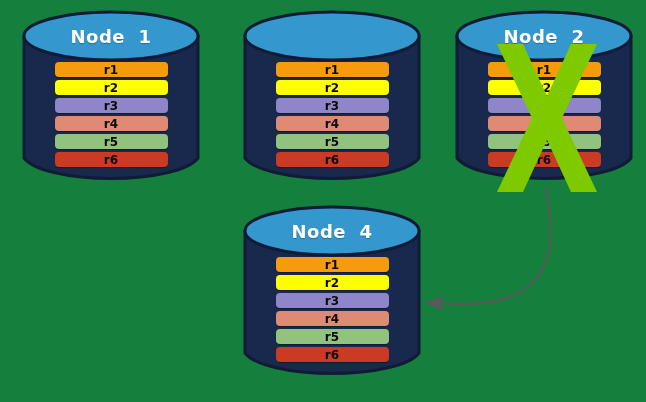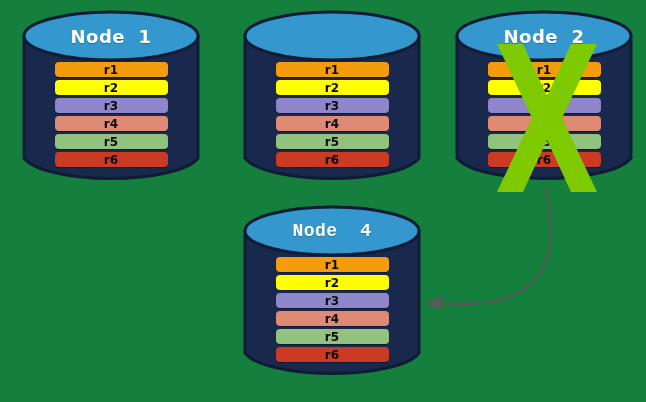--- a/index.html
+++ b/index.html
@@ -162,21 +162,21 @@
     <svg class="xmark" width="140" height="148" viewBox="0 0 140 148" style="left:22px; top:34px;">
       <path d="M20,0 L46,0 L70,52 L94,0 L120,0 L85,74 L120,148 L94,148 L70,96 L46,148 L20,148 L55,74 Z" fill="#7FC900"></path>
     </svg>
   </div>
 
   <div class="node" style="left:243px; top:205px; width:178px; height:178px;">
     <svg class="node-svg" width="178" height="178" viewBox="0 0 178 178">
       <path d="M2,26 L2,148 A89,26 0 0 0 176,148 L176,26 Z" fill="#18294D" stroke="#101C36" stroke-width="3"></path>
       <ellipse cx="89" cy="26" rx="87" ry="24" fill="#3498CE" stroke="#101C36" stroke-width="3"></ellipse>
     </svg>
-    <div class="node-title" style="top:16px;font-family:Liberation Mono, monospace;">Node  4</div>
+    <div class="node-title" style="top:16px;">Node  4</div>
     <div class="rows" style="top:52px;">
       <div class="row" style="width:113px; background:#F59C0C;">
         <span class="row-label">r1</span>
       </div>
       <div class="row" style="width:113px; background:#FFFF00;">
         <span class="row-label">r2</span>
       </div>
       <div class="row" style="width:113px; background:#8E86C8;">
         <span class="row-label">r3</span>
       </div>

